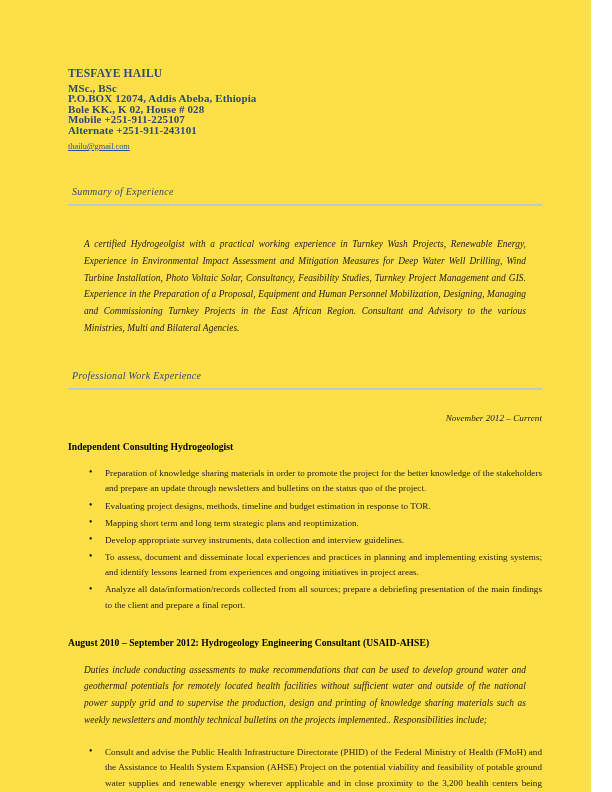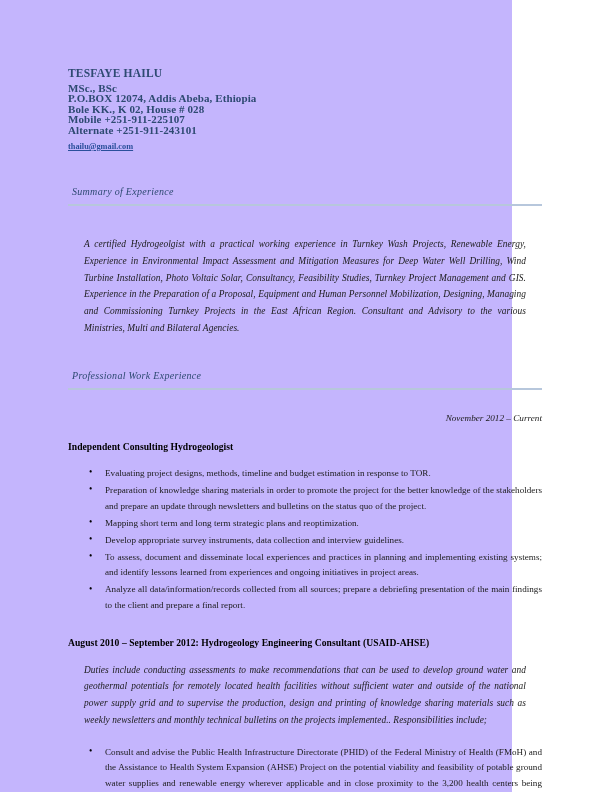--- a/index.html
+++ b/index.html
@@ -11,23 +11,23 @@
     width: 612px;
     height: 792px;
     position: relative;
     font-family: "Liberation Serif", "DejaVu Serif", serif;
     color: #1a1a1a;
     overflow: hidden;
   }
   .page {
     position: absolute;
     left: 0; top: 0;
-    width: 512px;
+    width: 591px;
     height: 792px;
-    background: #c4b5fd;
+    background: #fde047;
   }
   .content {
     position: absolute;
     left: 68px;
     top: 66px;
     width: 474px;
   }
 
   
   .name {
@@ -42,21 +42,21 @@
     font-size: 11px;
     font-weight: bold;
     color: #2e4a72;
     line-height: 10.4px;
     letter-spacing: 0.1px;
     margin: 0;
     white-space: nowrap;
   }
   .contact-email {
     font-size: 8.3px;
-    font-weight: bold;
+    font-weight: normal;
     color: #2a4f9b;
     text-decoration: underline;
     line-height: 10.4px;
     display: inline-block;
     margin-top: 0;
   }
 
   
   .section {
     margin-top: 31px;
@@ -158,22 +158,22 @@
     </div>
 
     <div class="section">
       <div class="section-title">Professional Work Experience</div>
       <div class="section-rule"></div>
 
       <div>
         <p class="date-line entry-date-gap">November 2012 – Current</p>
         <p class="job-title entry-title-gap">Independent Consulting Hydrogeologist</p>
         <ul class="bullets">
+          <li>Preparation of knowledge sharing materials in order to promote the project for the better knowledge of the stakeholders and prepare an update through newsletters and bulletins on the status quo of the project.</li>
           <li>Evaluating project designs, methods, timeline and budget estimation in response to TOR.</li>
-          <li>Preparation of knowledge sharing materials in order to promote the project for the better knowledge of the stakeholders and prepare an update through newsletters and bulletins on the status quo of the project.</li>
           <li>Mapping short term and long term strategic plans and reoptimization.</li>
           <li>Develop appropriate survey instruments, data collection and interview guidelines.</li>
           <li>To assess, document and disseminate local experiences and practices in planning and implementing existing systems; and identify lessons learned from experiences and ongoing initiatives in project areas.</li>
           <li>Analyze all data/information/records collected from all sources; prepare a debriefing presentation of the main findings to the client and prepare a final report.</li>
         </ul>
       </div>
 
       <div>
         <p class="job-title entry-date-gap">August 2010 – September 2012: Hydrogeology Engineering Consultant (USAID-AHSE)</p>
         <p class="para-italic duties-gap">Duties include conducting assessments to make recommendations that can be used to develop ground water and geothermal potentials for remotely located health facilities without sufficient water and outside of the national power supply grid and to supervise the production, design and printing of knowledge sharing materials such as weekly newsletters and monthly technical bulletins on the projects implemented.. Responsibilities include;</p>

